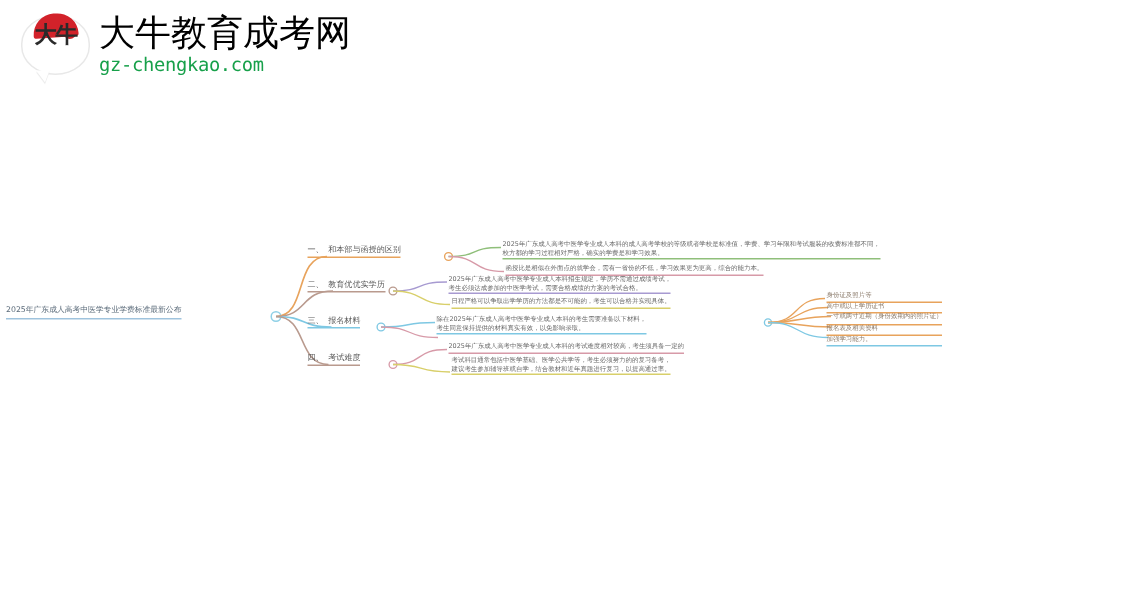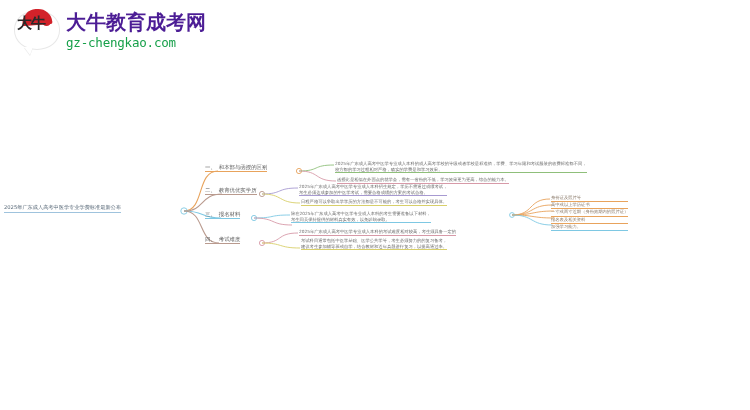--- a/index.html
+++ b/index.html
@@ -31,27 +31,27 @@
     background:#d2222a;border-radius:15px 15px 2px 2px;
     transform:rotate(-4deg);
   }
   #logo-red-dot{
     position:absolute;left:28px;top:7px;width:9px;height:9px;
     background:#d2222a;border-radius:50%;
   }
   #logo-cn{
     position:absolute;left:3px;top:6px;width:40px;height:32px;
     font-family:"DejaVu Sans",sans-serif;font-size:15px;
-    color:#2a2a2a;font-weight:700;line-height:15px;
+    color:#2a2a2a;font-weight:700;line-height:15px;text-align:center;
     letter-spacing:-1px;
   }
   #logo-text{position:absolute;left:66px;top:11px;}
   #logo-title{
     font-family:"DejaVu Sans",sans-serif;
-    font-size:20px;font-weight:700;color:#4c1d95;letter-spacing:0px;
+    font-size:24px;font-weight:400;color:#000000;letter-spacing:0px;
     line-height:22px;white-space:nowrap;
   }
   #logo-url{
     font-family:"DejaVu Sans Mono","Liberation Mono",monospace;
     font-size:12.5px;font-weight:400;color:#17a04a;letter-spacing:-0.2px;
     line-height:15px;margin-top:2px;white-space:nowrap;
   }
 
   
   #map{position:absolute;left:0;top:0;width:750px;height:410px;}

